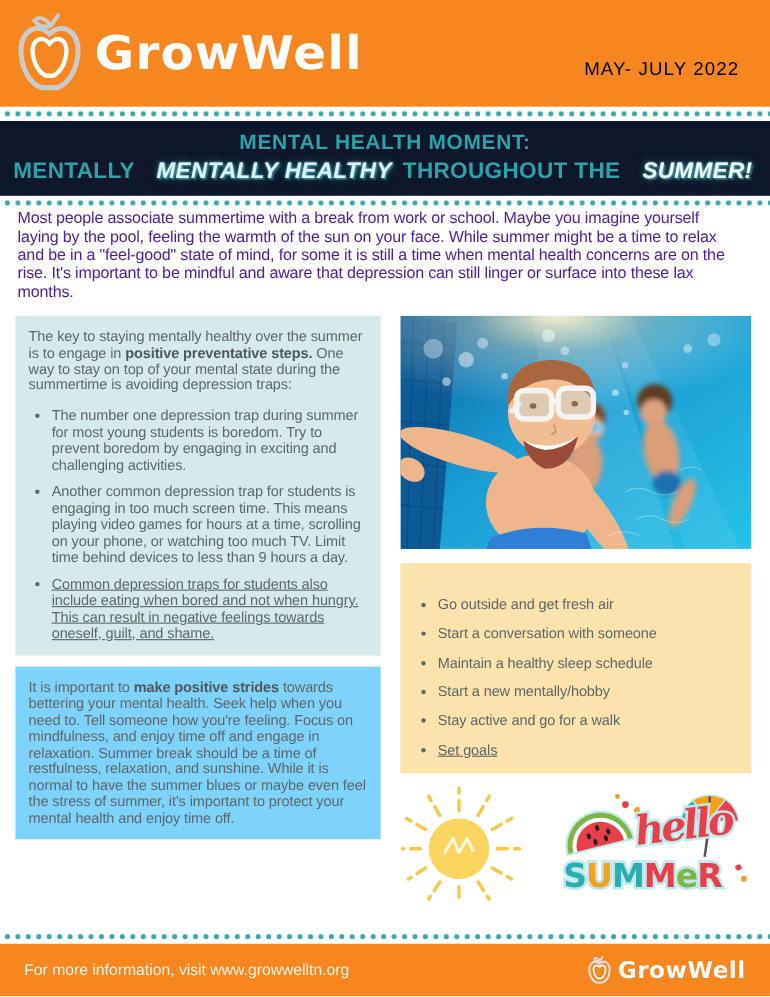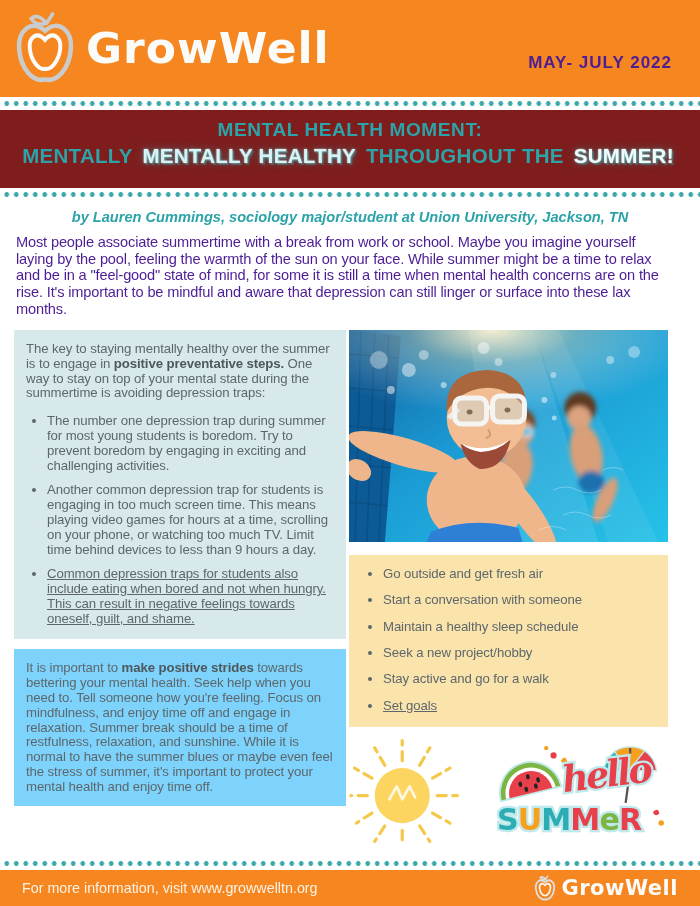--- a/index.html
+++ b/index.html
@@ -10,67 +10,68 @@
   
   .topbar {
     height:97px; background:#F6861F; display:flex; align-items:center;
     justify-content:space-between; padding:0 28px 0 14px; box-sizing:border-box;
   }
   .logo { display:flex; align-items:center; gap:10px; }
   .brand-script {
     color:#FBFBF9; font-size:44px; font-weight:700; letter-spacing:1px;
     font-family:"DejaVu Sans","Liberation Sans",sans-serif; transform:scaleY(.96);
   }
-  .issue { color:#4c1d95; font-weight:700; font-size:17px; letter-spacing:1px; margin-top:28px; }
+  .issue { color:#000000; font-weight:400; font-size:17px; letter-spacing:1px; margin-top:28px; }
   
   .dots {
     height:13px; background-image:radial-gradient(circle, #3BA8AC 2.1px, rgba(0,0,0,0) 2.7px);
     background-size:9.5px 13px; background-repeat:repeat-x; background-position:2px center;
   }
   
-  .banner { background:#7f1d1d; text-align:center; padding:9px 0 20px; }
+  .banner { background:#0f172a; text-align:center; padding:9px 0 10px; }
   .banner-line1 { color:#2BA3A8; font-weight:800; font-size:19px; letter-spacing:.6px; }
   .banner-line2 { color:#2BA3A8; font-weight:800; font-size:20.5px; letter-spacing:.3px; margin-top:3px; }
   .fancy {
-    font-weight:800; padding:0 4px; color:#D9F2F4;
+    font-style:italic; font-weight:800; padding:0 4px; color:#D9F2F4;
     text-shadow:0 0 2px #9ed8db, 0 0 8px rgba(43,163,168,.6), 2px 2px 1px rgba(43,163,168,.45);
+    margin-left:10px;
   }
   .fancy.lighter { color:#EDFBFB; }
   
   .byline {
     text-align:center; color:#2BA3A8; font-style:italic; font-weight:600;
     font-size:14.6px; margin:8px 0 9px;
   }
   .intro {
     margin:0 28px 8px 16px; color:#4c1d95; font-size:14.6px; line-height:1.14;
     letter-spacing:-0.15px;
   }
   
-  .columns { display:flex; gap:3px; padding:5px 28px 0 14px; }
+  .columns { display:flex; gap:18px; padding:5px 28px 0 14px; }
   .col-left { width:332px; flex:0 0 332px; }
   .col-right { width:319px; flex:0 0 319px; }
   .box { box-sizing:border-box; color:#5D676B; font-size:13.2px; line-height:1.12; letter-spacing:-0.1px; }
   .box p { margin:0; }
   .box b { color:#4E585C; }
   .box ul { margin:13px 0 0; padding-left:21px; }
   .box li { margin-bottom:10px; }
   .box li:last-child { margin-bottom:0;text-decoration:underline; }
   .blue  { background:#D8E9EC; padding:12px 11px 13px 12px; }
   .sand  { background:#FBE4AC; padding:12px 13px 14px 13px; }
-  .sand ul { margin-top:0; }
+  .sand ul { margin-top:19px; }
   .sand li { margin-bottom:11.5px; }
   .gray  { background:#7dd3fc; padding:12px; margin-top:10px; }
   
   .photo { display:block; width:319px; height:212px; margin-bottom:13px; }
   
   .graphics { display:flex; align-items:center; justify-content:center; gap:8px; margin-top:8px; }
   
   .footer-wrap { position:absolute; left:0; right:0; bottom:0; }
   .footer {
-    height:36px; background:#F6861F; display:flex; align-items:center;
+    height:48px; background:#F6861F; display:flex; align-items:center;
     justify-content:space-between; padding:0 22px; box-sizing:border-box;
   }
   .footer-info { color:#FDF2E3; font-size:14.3px; }
   .footer-logo { display:flex; align-items:center; gap:6px; }
   .footer-brand {
     color:#FBFBF9; font-size:21px; font-weight:700; letter-spacing:.5px;
     font-family:"DejaVu Sans","Liberation Sans",sans-serif;
   }
 </style>
 </head>
@@ -97,21 +98,20 @@
     <div class="banner-line2">
       <span>MENTALLY</span>
       <span class="fancy">MENTALLY HEALTHY</span>
       <span>THROUGHOUT THE</span>
       <span class="fancy lighter">SUMMER!</span>
     </div>
   </div>
 
   <div class="dots"></div>
 
-  <div class="byline">by Lauren Cummings, sociology major/student at Union University, Jackson, TN</div>
 
   <p class="intro">Most people associate summertime with a break from work or school. Maybe you imagine yourself laying by the pool, feeling the warmth of the sun on your face. While summer might be a time to relax and be in a "feel-good" state of mind, for some it is still a time when mental health concerns are on the rise. It's important to be mindful and aware that depression can still linger or surface into these lax months.</p>
 
   <div class="columns">
 
     <div class="col-left">
       <div class="box blue">
         <p><span>The key to staying mentally healthy over the summer is to engage in </span><b>positive preventative steps.</b><span> One way to stay on top of your mental state during the summertime is avoiding depression traps:</span></p>
         <ul>
           <li>The number one depression trap during summer for most young students is boredom. Try to prevent boredom by engaging in exciting and challenging activities.</li>
@@ -215,21 +215,21 @@
           <path d="M190,200 q14,-7 28,0"></path>
           <path d="M255,140 q10,-5 20,0"></path>
         </g>
       </svg>
 
       <div class="box sand">
         <ul>
           <li>Go outside and get fresh air</li>
           <li>Start a conversation with someone</li>
           <li>Maintain a healthy sleep schedule</li>
-          <li>Seek a new project/hobby</li>
+          <li>Start a new mentally/hobby</li>
           <li>Stay active and go for a walk</li>
           <li>Set goals</li>
         </ul>
       </div>
 
       <div class="graphics">
 
         <svg width="138" height="112" viewBox="0 0 140 114">
           <g stroke="#F5C84B" stroke-width="3.5" stroke-linecap="round" stroke-dasharray="10 7">
             <line x1="96" y1="62" x2="118" y2="62"></line>

